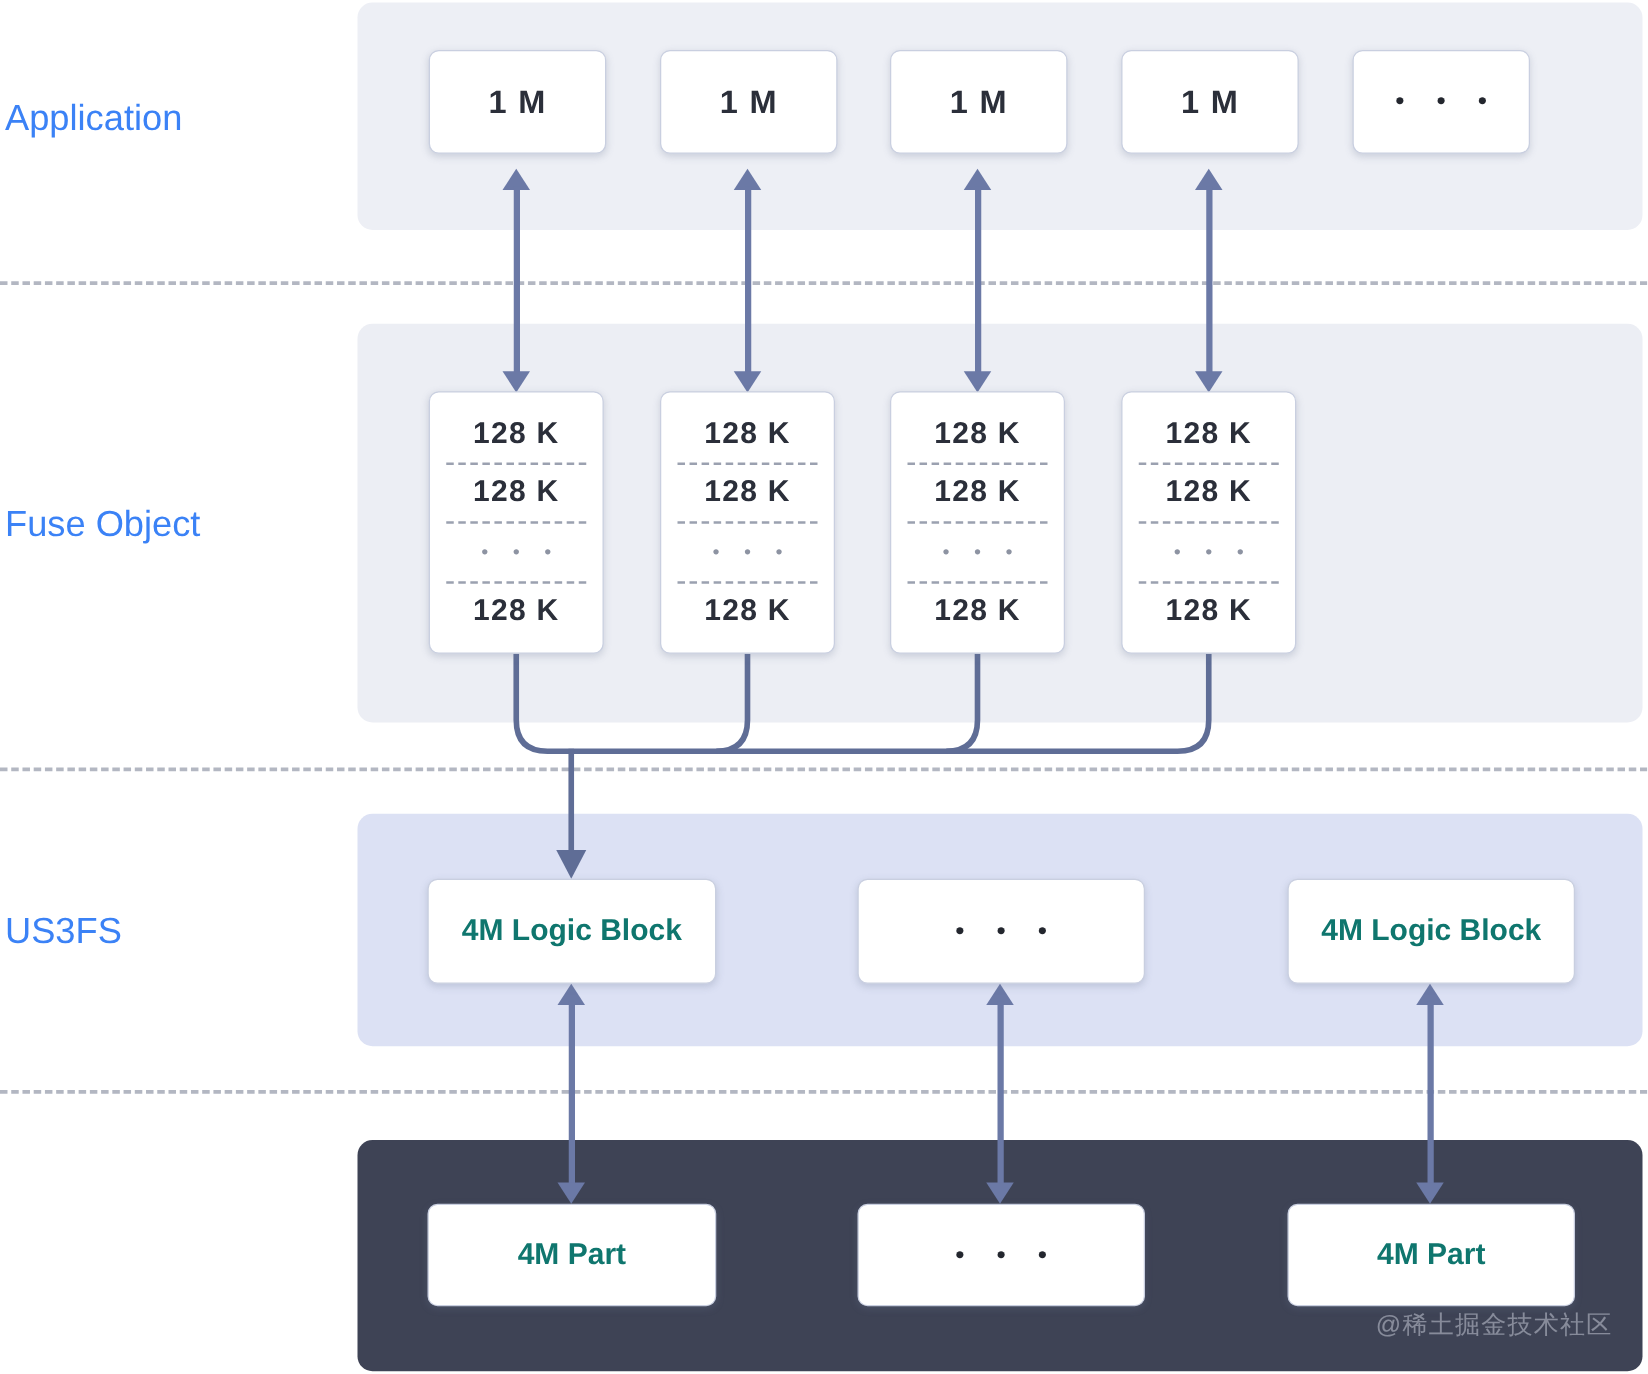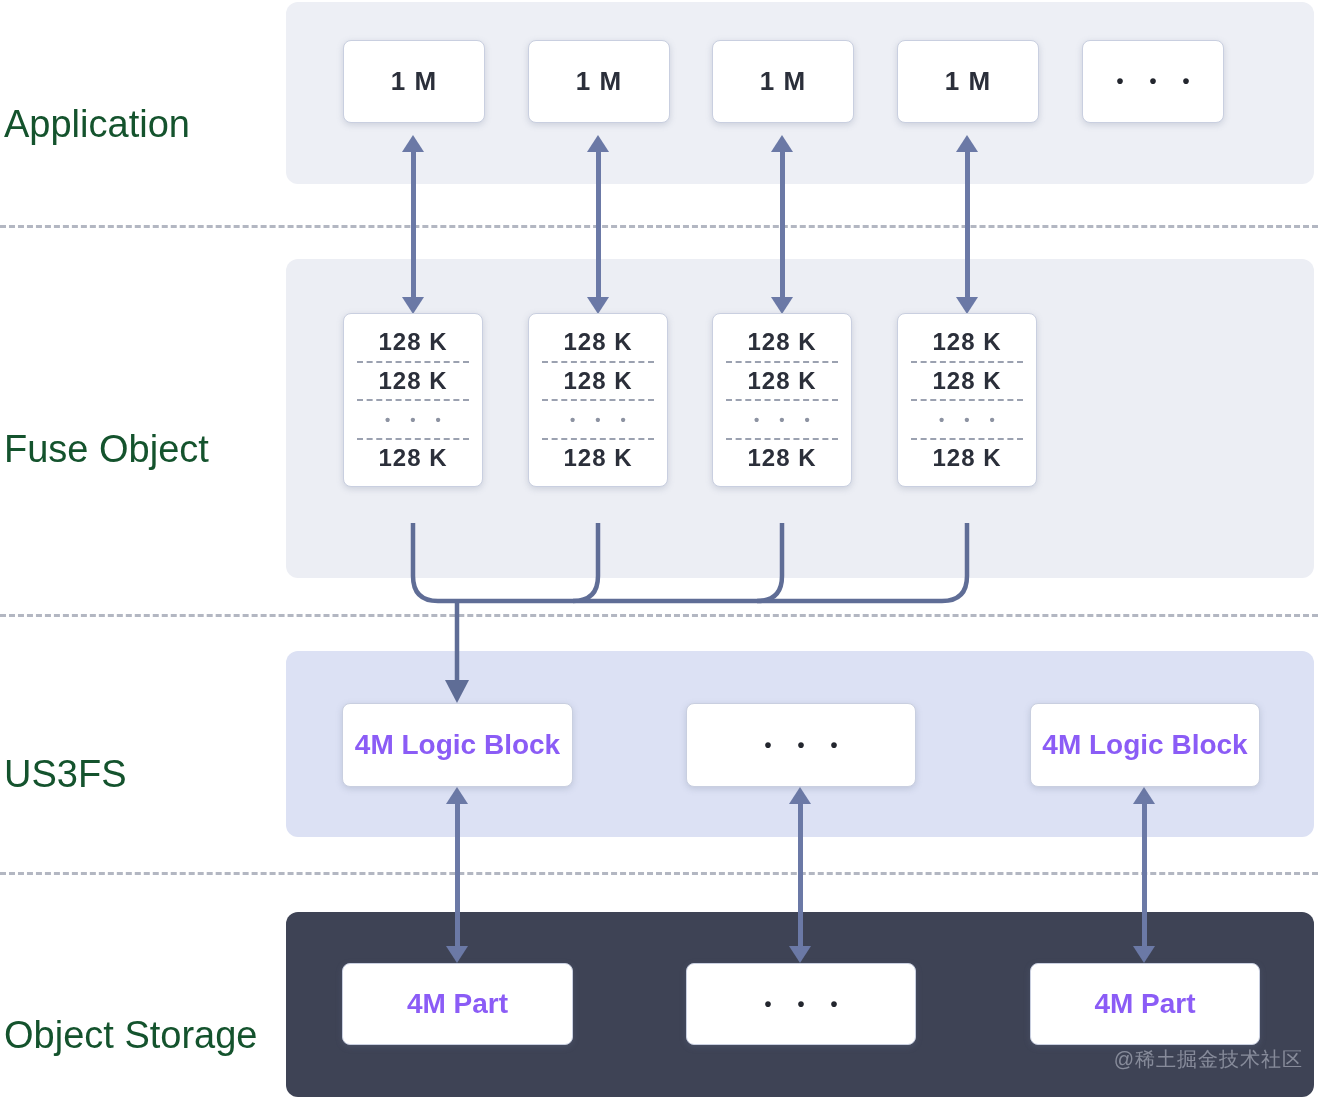--- a/index.html
+++ b/index.html
@@ -10,37 +10,37 @@
   
   .band{position:absolute;left:286px;width:1028px;border-radius:12px;}
   .band-app{top:2px;height:182px;background:#edeff5;}
   .band-fuse{top:259px;height:319px;background:#eceef4;}
   .band-us3fs{top:651px;height:186px;background:#dce1f4;}
   .band-object{top:912px;height:185px;background:#3e4355;}
   
   .dash-sep{position:absolute;left:0;width:1318px;height:0;border-top:3px dashed #b3b7c2;}
   .sep-1{top:225px;} .sep-2{top:614px;} .sep-3{top:872px;}
   
-  .layer-label{position:absolute;left:4px;font-size:38px;font-weight:500;color:#14532d;white-space:nowrap;margin-top:24px;}
+  .layer-label{position:absolute;left:4px;font-size:29px;font-weight:500;color:#3b82f6;white-space:nowrap;}
   .lbl-app{top:79px;} .lbl-fuse{top:404px;} .lbl-us3fs{top:729px;} .lbl-object{top:990px;}
   
   .box{
     position:absolute;background:#ffffff;border:1px solid #c9cfe0;border-radius:8px;
     box-shadow:0 2px 6px rgba(108,118,148,0.25);
     display:flex;align-items:center;justify-content:center;z-index:3;
   }
   .chunk-label{font-size:26px;font-weight:700;color:#2b2f3a;letter-spacing:1px;}
-  .block-label{font-size:28px;font-weight:700;color:#8b5cf6;}
+  .block-label{font-size:24px;font-weight:700;color:#0f766e;}
   .dots{font-size:20px;font-weight:700;color:#23262e;letter-spacing:26px;padding-left:26px;}
   .dots-gray{font-size:15px;font-weight:700;color:#8d93a2;letter-spacing:20px;padding-left:20px;}
   
   .app-box{top:40px;height:81px;width:140px;}
   .ab1{left:343px;} .ab2{left:528px;} .ab3{left:712px;} .ab4{left:897px;} .ab5{left:1082px;}
   
-  .fuse-box{top:313px;height:174px;width:140px;flex-direction:column;padding:10px 0;box-sizing:border-box;
+  .fuse-box{top:313px;height:210px;width:140px;flex-direction:column;padding:10px 0;box-sizing:border-box;
             justify-content:stretch;}
   .fb1{left:343px;} .fb2{left:528px;} .fb3{left:712px;} .fb4{left:897px;}
   .fuse-row{flex:1;display:flex;align-items:center;justify-content:center;width:100%;}
   .fuse-row .chunk-label{font-size:24px;}
   .dotted-divider{height:0;width:112px;margin:0 auto;border-top:2px dashed #9ba1b0;}
   
   .us3fs-box{top:703px;height:82px;}
   .ub1{left:342px;width:229px;} .ub2{left:686px;width:228px;} .ub3{left:1030px;width:228px;}
   
   .obj-box{top:963px;height:80px;}
@@ -52,41 +52,40 @@
   .darrow .head-down{width:0;height:0;border-left:11px solid transparent;border-right:11px solid transparent;
                      border-top:17px solid #6b79a6;}
   .darrow .stem{width:5px;flex:1;background:#6b79a6;margin:-3px 0;}
   .af{top:135px;height:179px;}
   .af1{left:402px;} .af2{left:587px;} .af3{left:771px;} .af4{left:956px;}
   .uo{top:787px;height:176px;}
   .uo1{left:446px;} .uo2{left:789px;} .uo3{left:1133px;}
   
   .connector{position:absolute;left:0;top:0;z-index:2;pointer-events:none;}
   
-  .watermark{position:absolute;right:15px;top:1046px;font-size:20px;color:rgba(225,229,240,0.45);
+  .watermark{position:absolute;right:28px;top:1046px;font-size:20px;color:rgba(225,229,240,0.45);
              letter-spacing:1px;z-index:4;}
 </style>
 </head>
 <body>
 
 <div class="canvas">
 
   <div class="band band-app"></div>
   <div class="band band-fuse"></div>
   <div class="band band-us3fs"></div>
   <div class="band band-object"></div>
 
   <div class="dash-sep sep-1"></div>
   <div class="dash-sep sep-2"></div>
   <div class="dash-sep sep-3"></div>
 
   <div class="layer-label lbl-app">Application</div>
   <div class="layer-label lbl-fuse">Fuse Object</div>
   <div class="layer-label lbl-us3fs">US3FS</div>
-  <div class="layer-label lbl-object">Object Storage</div>
 
   <div class="box app-box ab1">
       <span class="chunk-label">1 M</span>
     </div>
   <div class="box app-box ab2">
       <span class="chunk-label">1 M</span>
     </div>
   <div class="box app-box ab3">
       <span class="chunk-label">1 M</span>
     </div>

